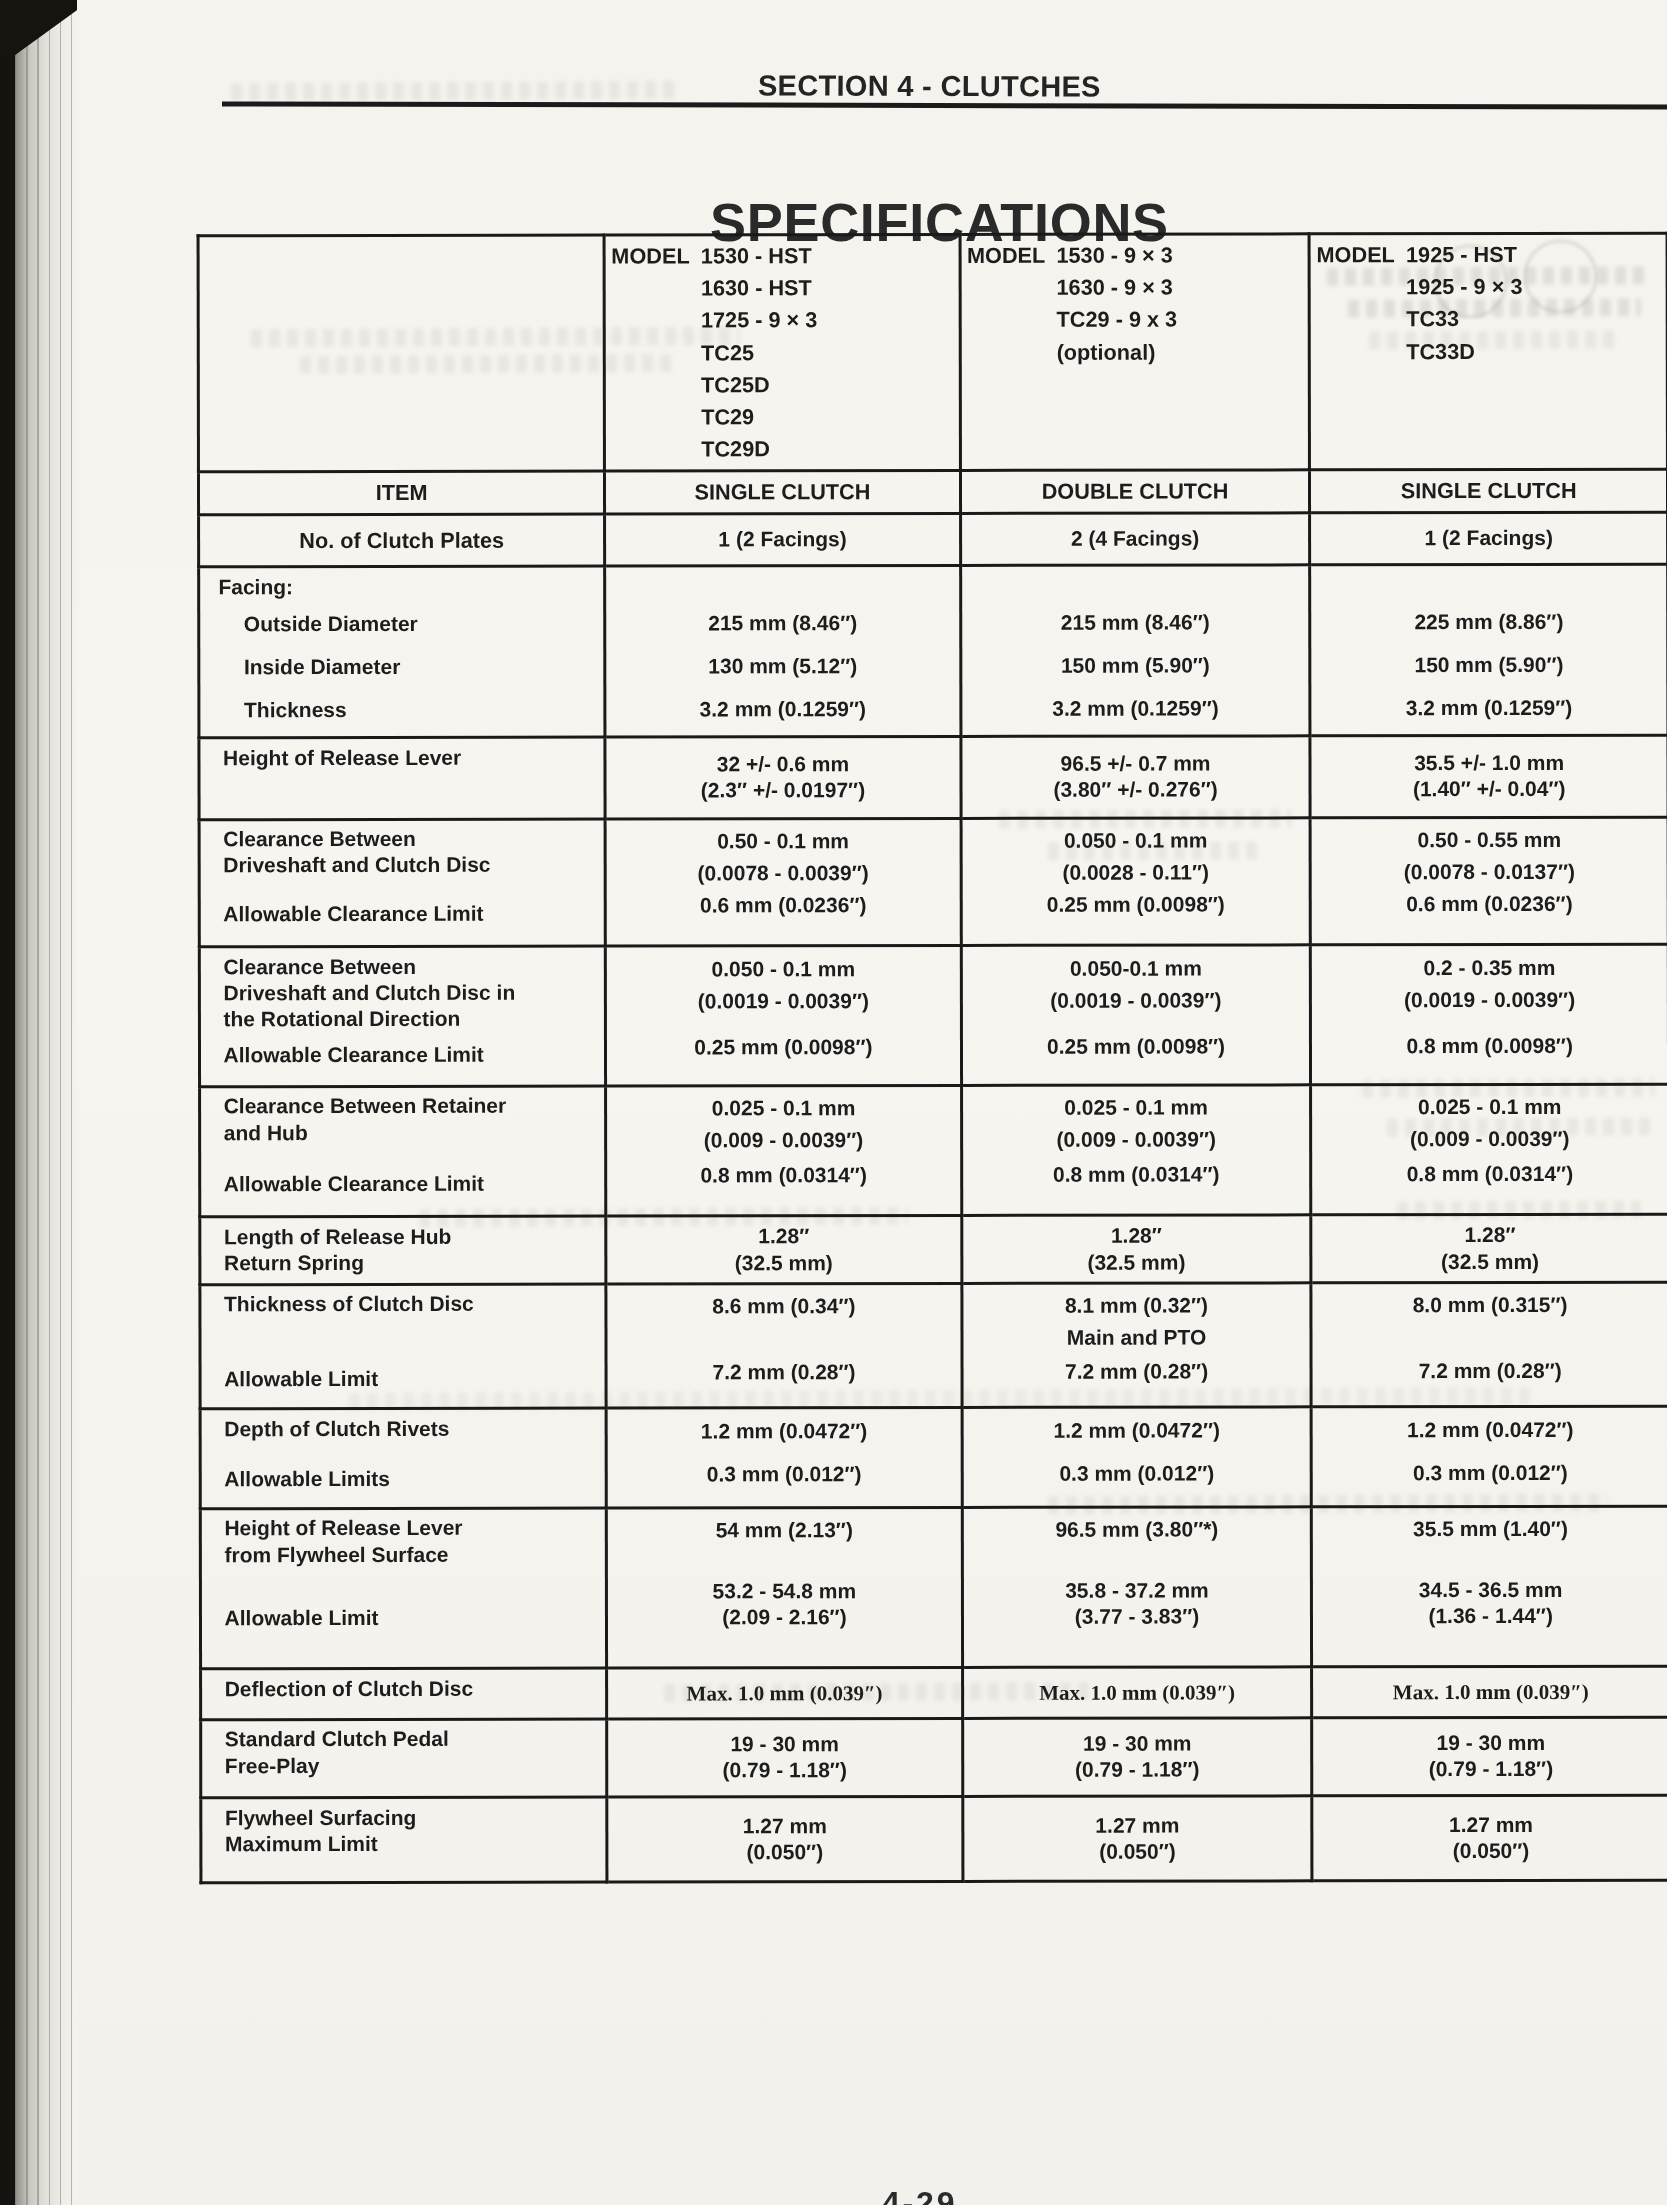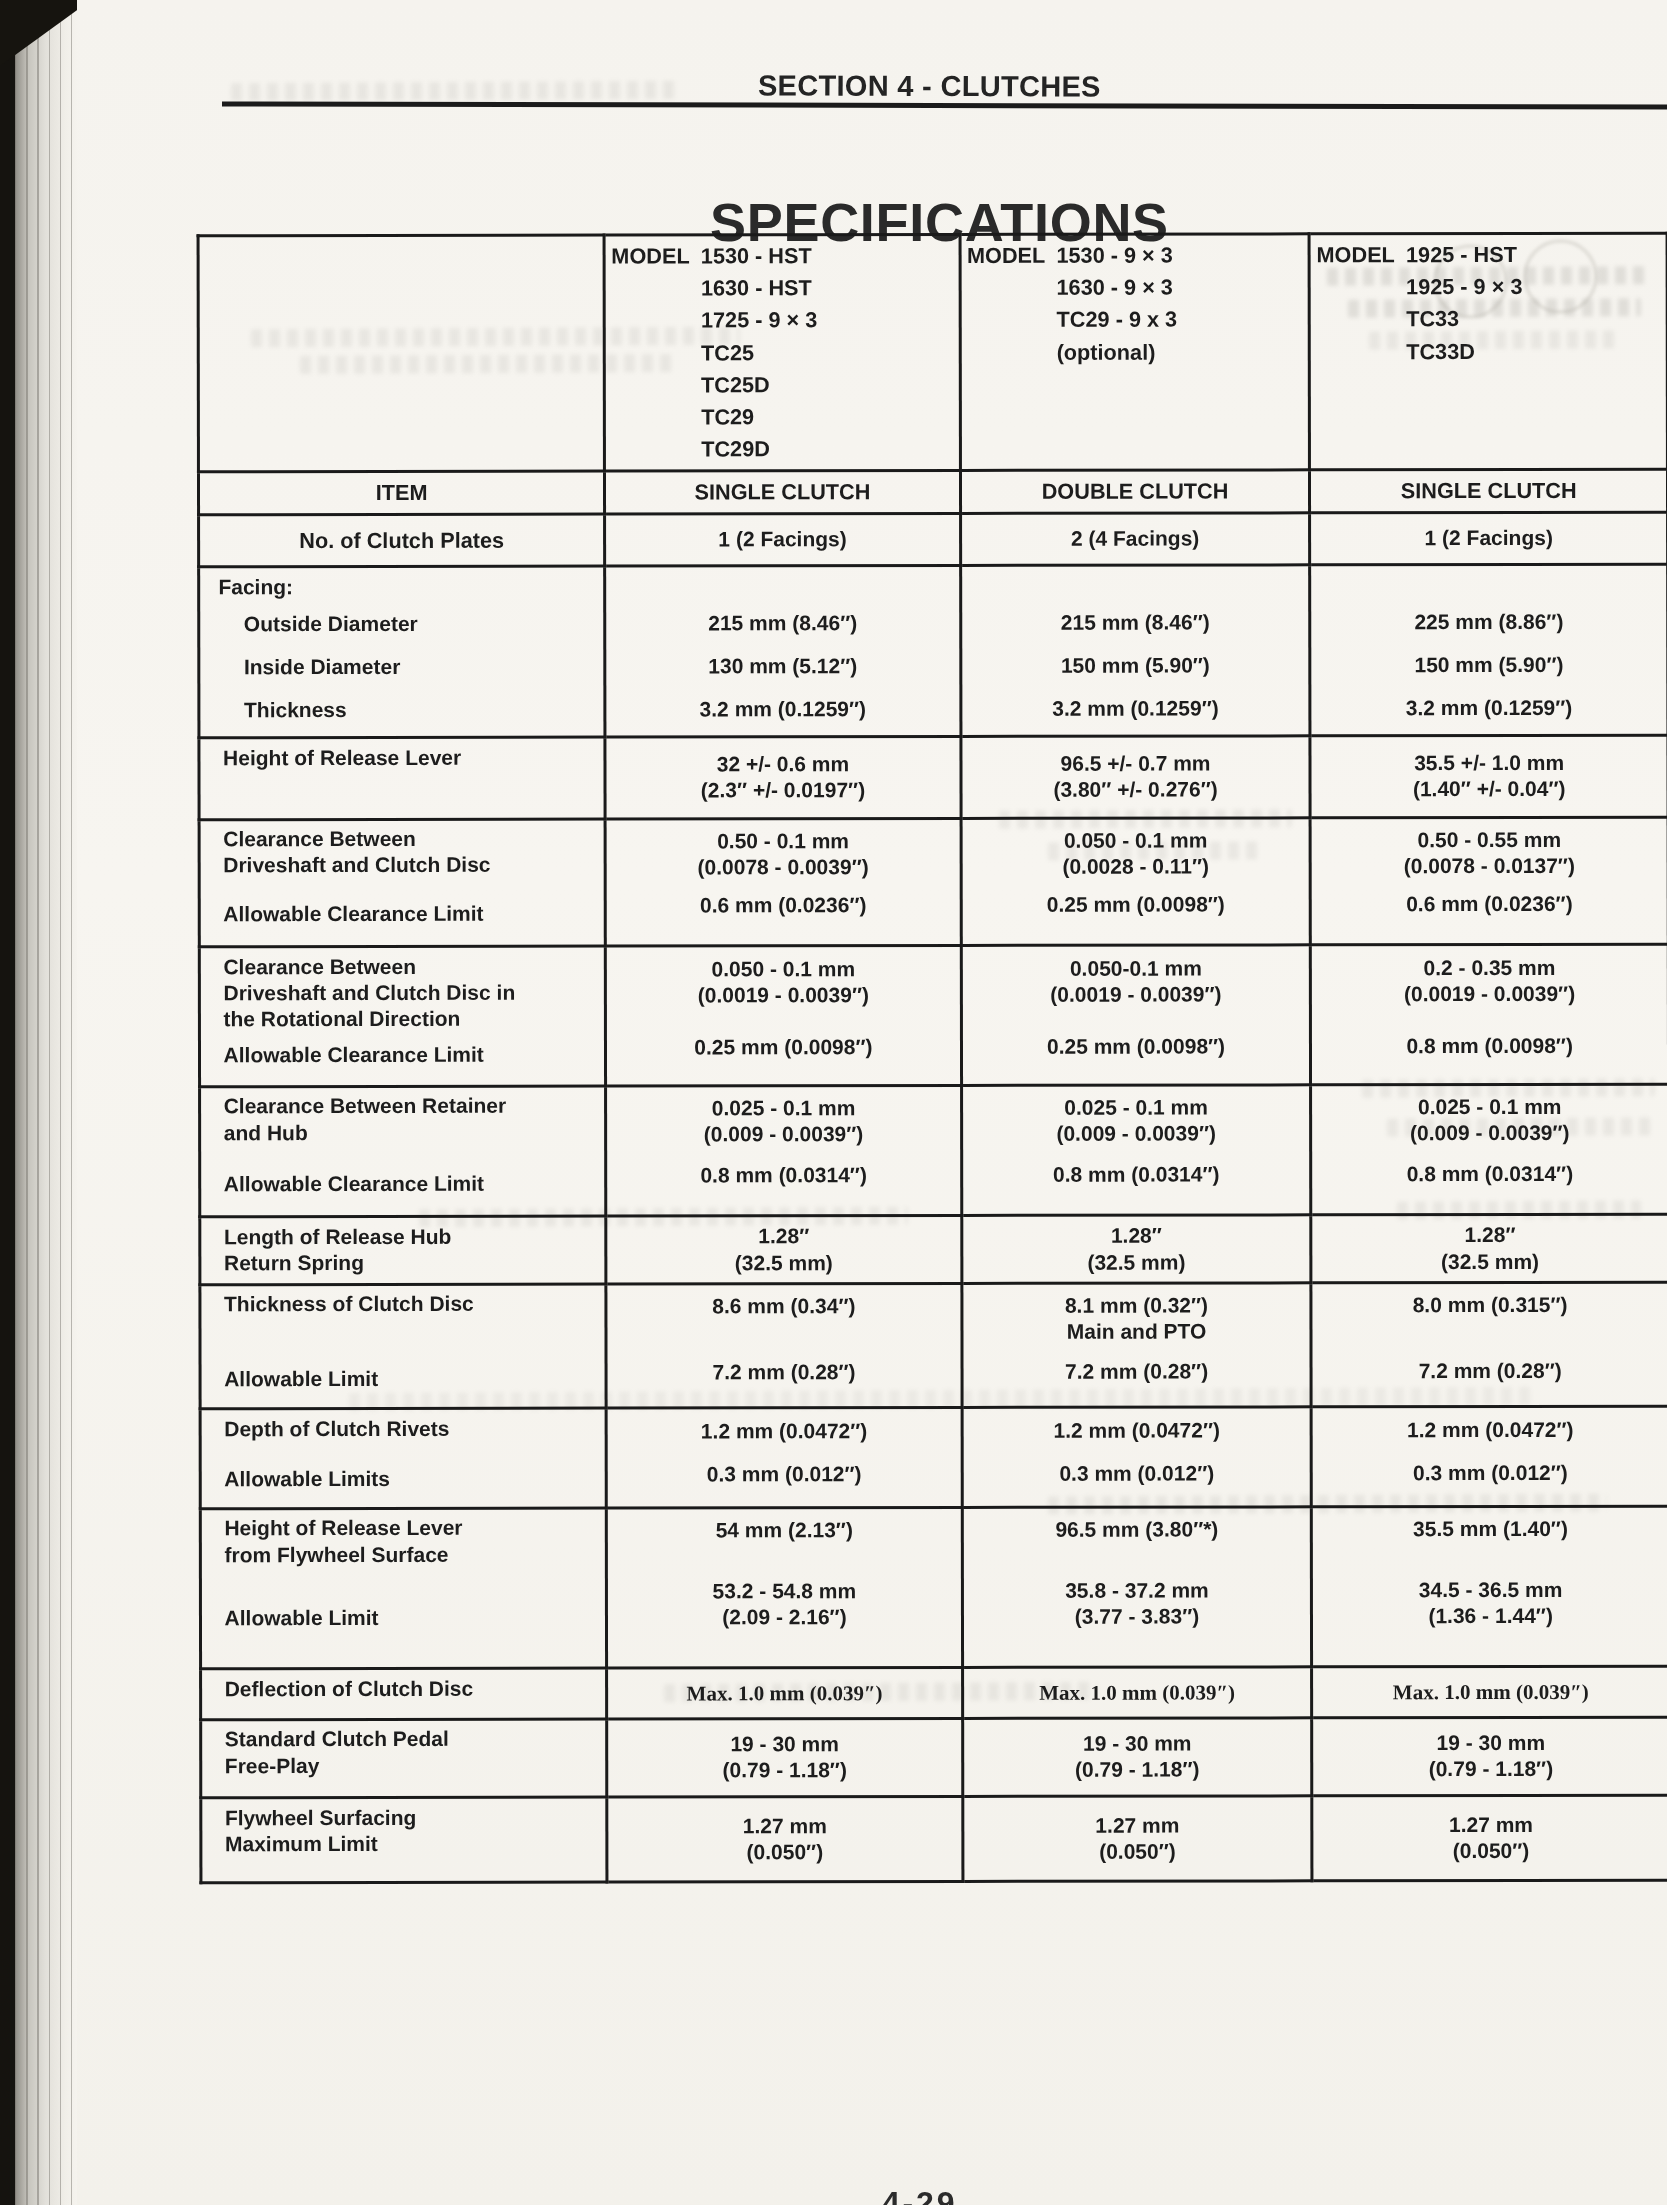--- a/index.html
+++ b/index.html
@@ -52,21 +52,21 @@
   .m{font-size:21.7px;line-height:1.48;}
   
   .mc{padding:11.2px 5.6px 7px 17px;margin-left:44px;}
   .mrow{display:flex;gap:11.2px;align-items:flex-start;}
   
   .hcell{vertical-align:middle;}
   .hbox{height:31px;display:flex;align-items:center;justify-content:center;font-size:21.7px;}
   
   .vbox{display:flex;flex-direction:column;justify-content:center;align-items:center;text-align:center;}
   .lbox{display:flex;flex-direction:column;justify-content:flex-start;align-items:flex-start;text-align:left;padding-left:17px;padding-top:1.4px;}
-  .sub1{display:flex;flex-direction:column;justify-content:flex-start;align-items:center;text-align:center;padding-top:4.2px;}
+  .sub1{display:flex;flex-direction:column;justify-content:flex-start;align-items:center;text-align:center;padding-top:4.2px;gap:6px;}
   .sub2{display:flex;flex-direction:column;justify-content:flex-start;align-items:center;text-align:center;}
   .lsub1{display:flex;flex-direction:column;justify-content:flex-start;align-items:flex-start;text-align:left;padding-left:17px;padding-top:1.4px;}
   .lsub2{display:flex;flex-direction:column;justify-content:center;align-items:flex-start;text-align:left;padding-left:17px;}
   
   .fhead{height:31px;display:flex;align-items:center;padding-left:12.6px;}
   .fitem{height:43px;display:flex;align-items:center;padding-left:38px;}
   .fspacer{height:31px;}
   .fband{height:43px;display:flex;align-items:center;justify-content:center;text-align:center;}.h56{height:39px;font-family:Liberation Serif, serif;}.h58{height:41px;}.h62{height:43px;}
   .h66{height:46px;}.h68{height:48px;}.h80{height:56px;}.h88{height:61px;}
   .h92{height:64px;}.h94{height:66px;}.h96{height:67px;}.h100{height:70px;}

